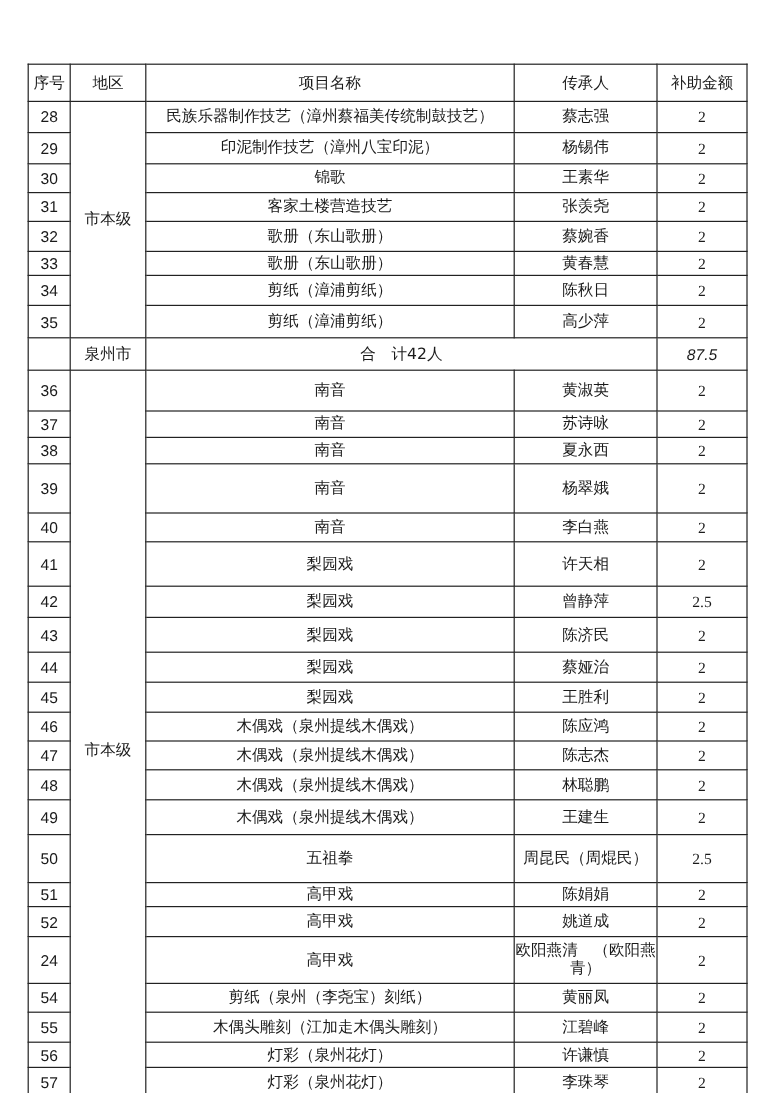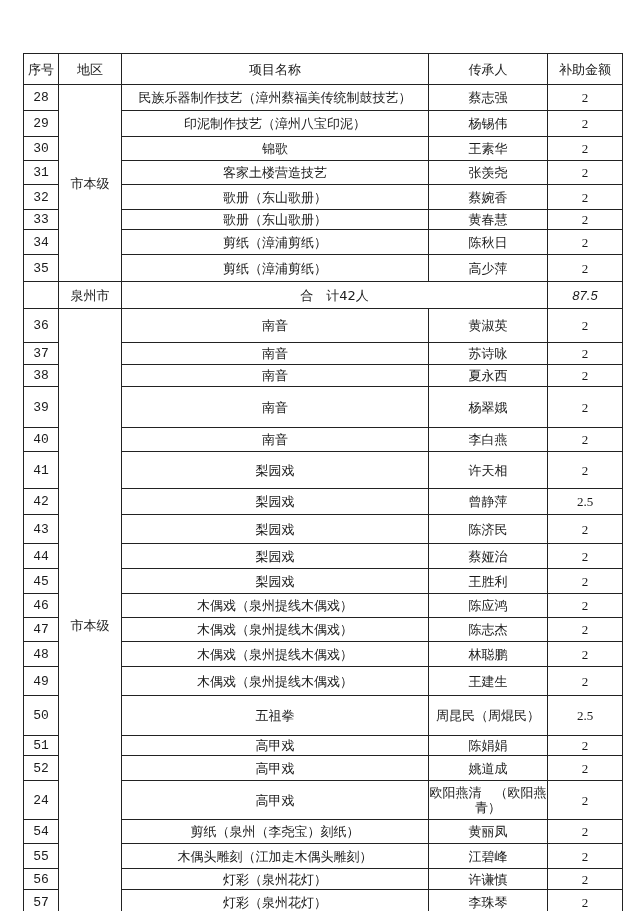--- a/index.html
+++ b/index.html
@@ -44,21 +44,21 @@
       font-family: "DejaVu Sans", "Liberation Sans", sans-serif;
       font-weight: bold;
       font-size: 13.5px;
     }
     th.hdr-no {
       font-family: "DejaVu Serif", "Liberation Serif", serif;
       font-weight: normal;
       font-size: 13px;
     }
     td.num {
-      font-family: Liberation Mono, monospace;
+      font-family: Liberation Sans, sans-serif;
       font-size: 14px;
     }
     td.region {
       font-size: 14px;
       border-radius: 23px;
     }
     td.subtotal-region, td.subtotal-label, td.subtotal-amount {
       font-family: "DejaVu Sans", "Liberation Sans", sans-serif;
       font-weight: bold;
       font-size: 13.5px;

